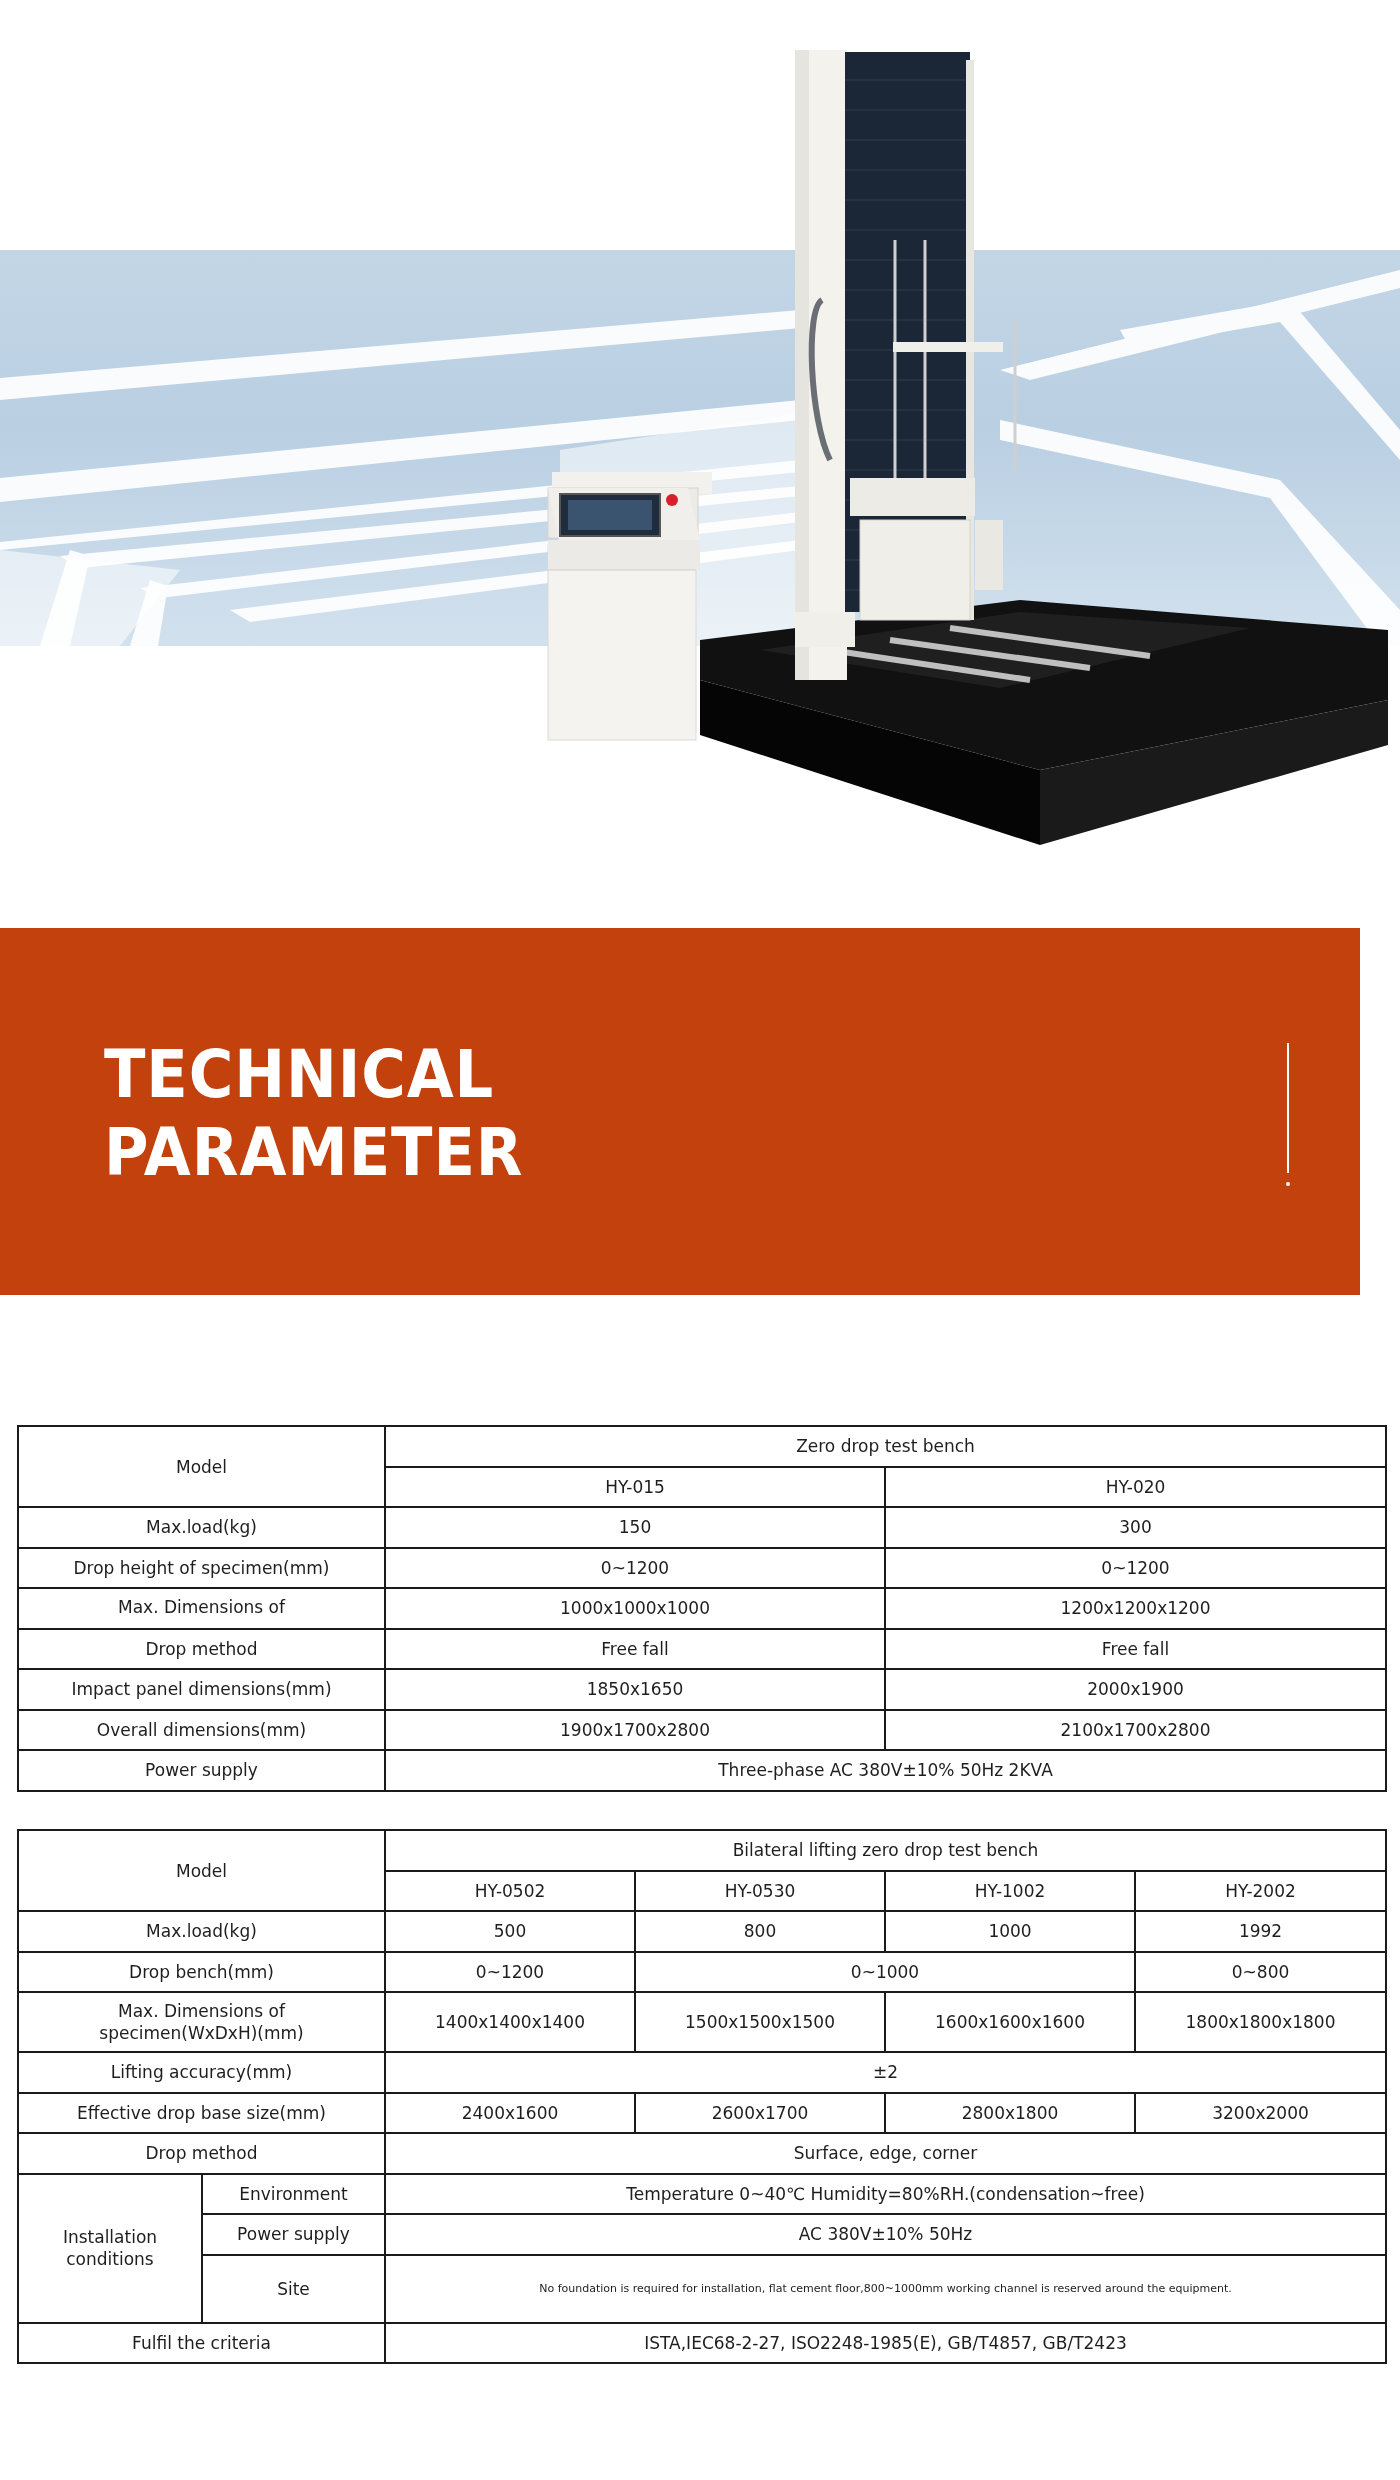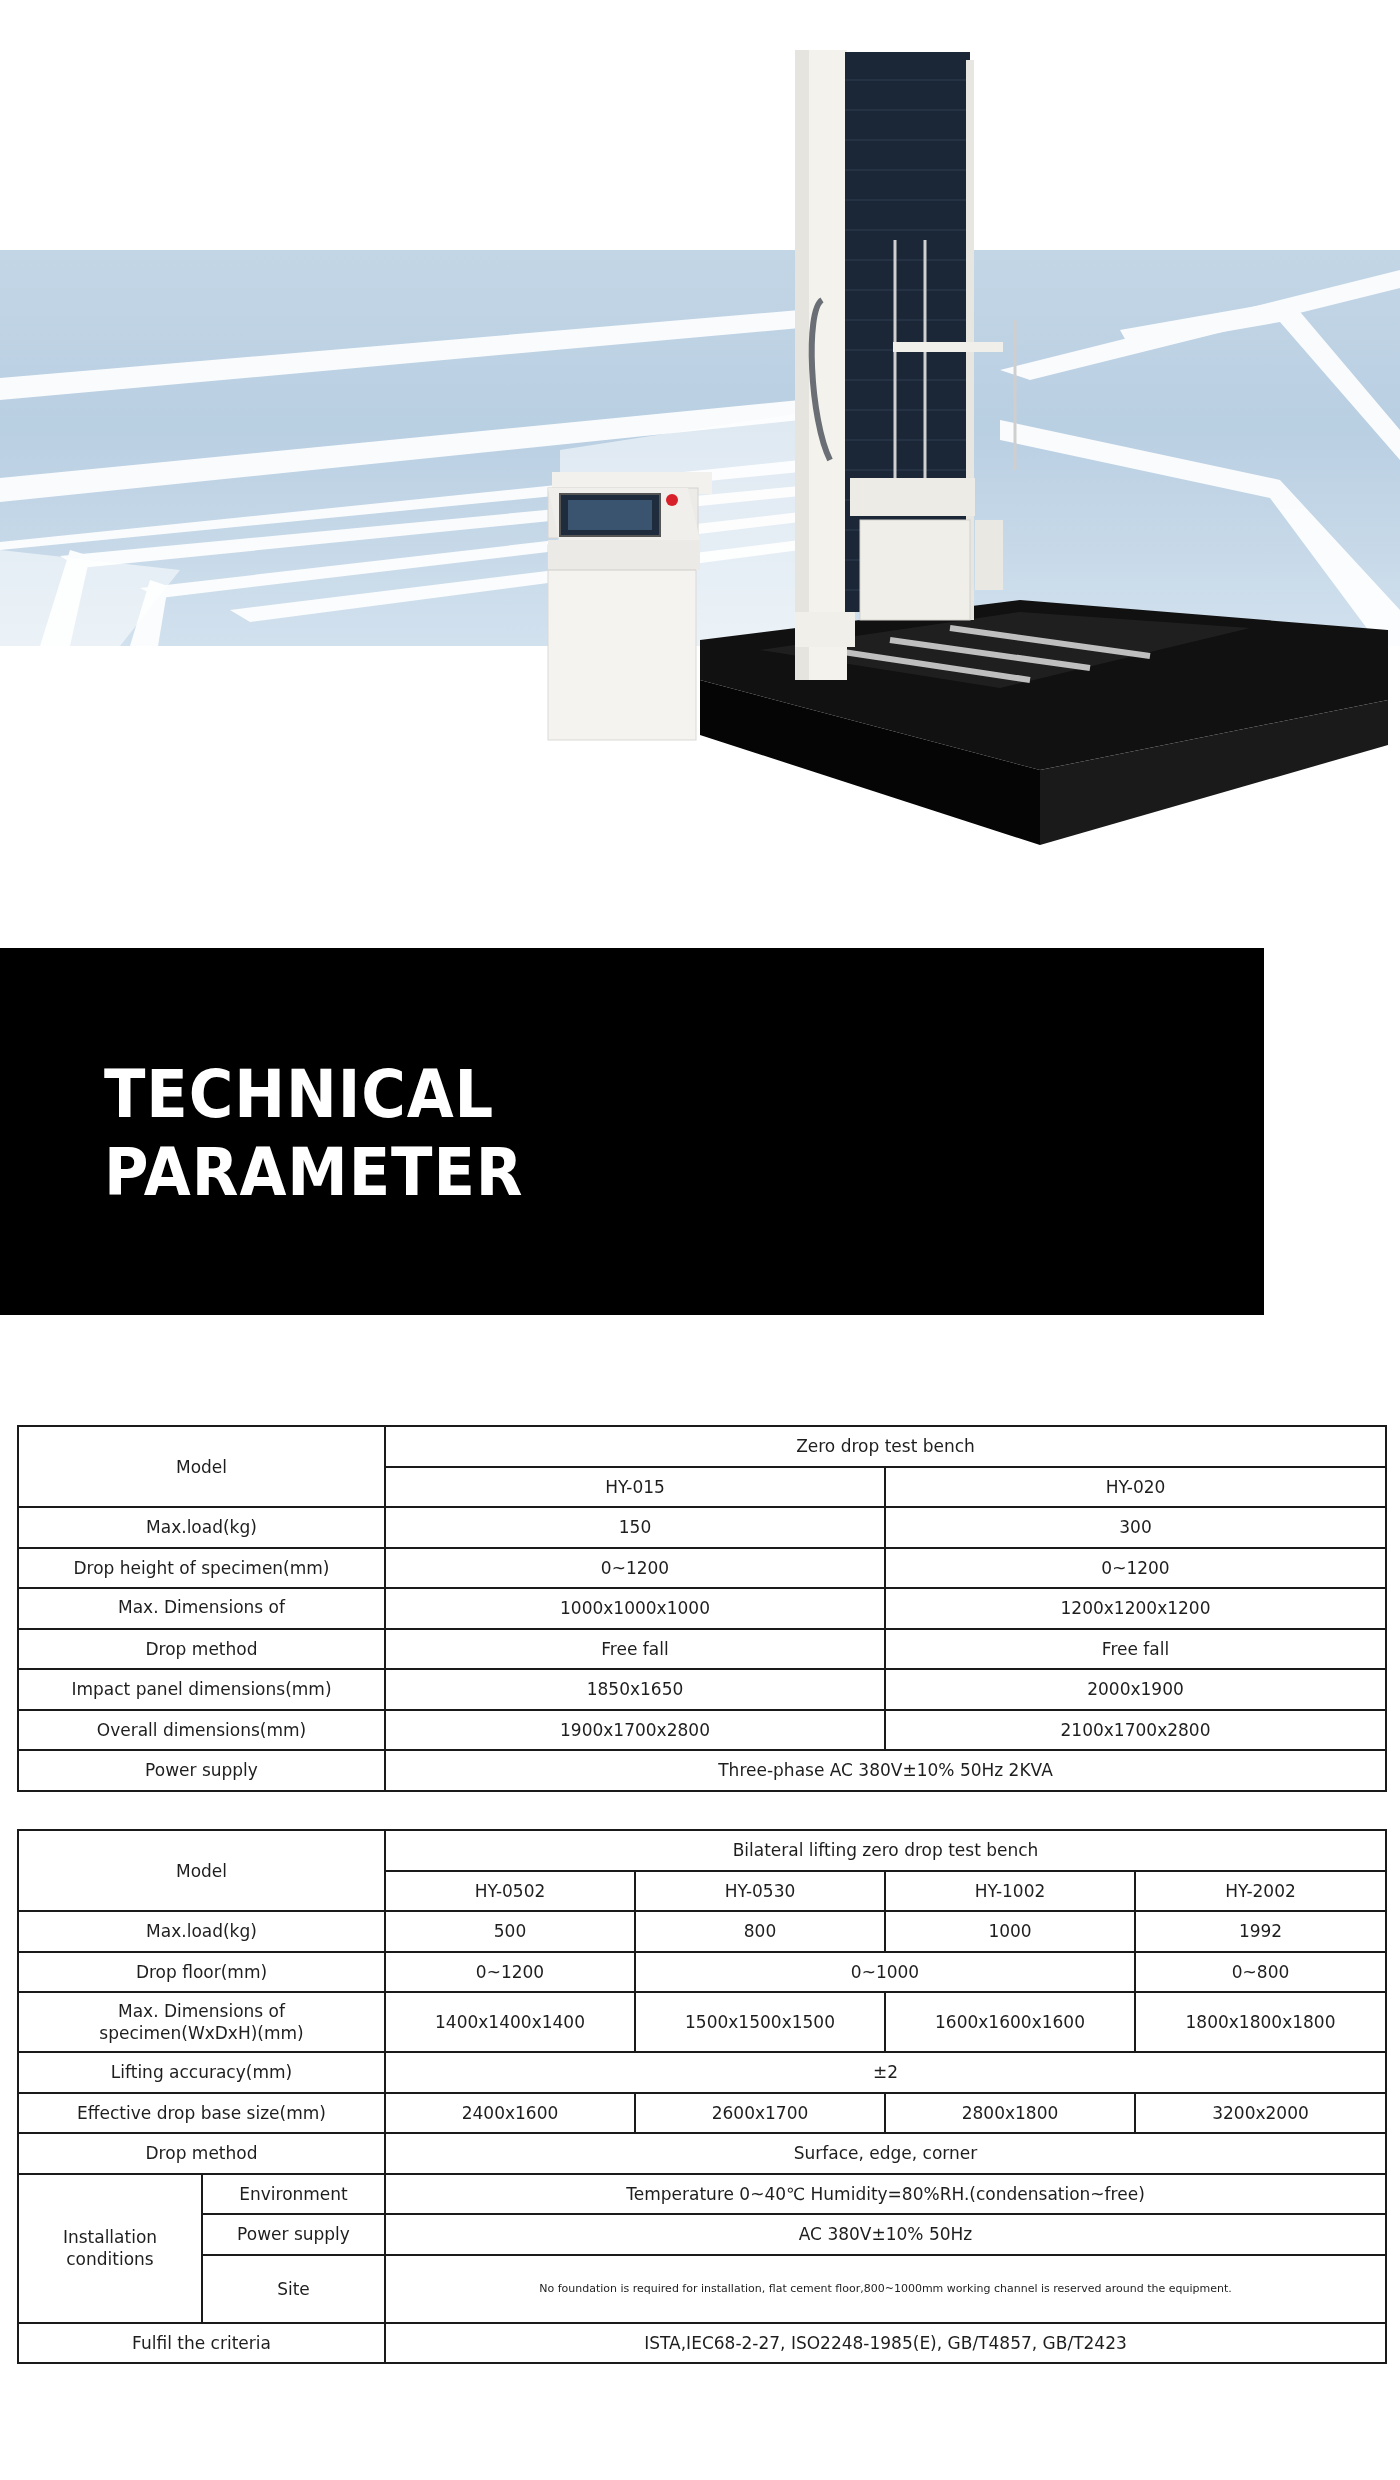--- a/index.html
+++ b/index.html
@@ -10,21 +10,21 @@
   .hero { position: absolute; left: 0; top: 0; width: 1400px; height: 940px; background: #ffffff; overflow: hidden; }
   .hero-band {
     position: absolute; left: 0; top: 250px; width: 1400px; height: 396px;
     background: linear-gradient(180deg, #c3d6e6 0%, #b9cfe2 45%, #d2e1ee 100%);
     overflow: hidden;
   }
   .hero-band svg { position: absolute; left: 0; top: 0; }
   .machine { position: absolute; left: 0; top: 0; width: 1400px; height: 940px; }
 
   
-  .banner { position: absolute; left: 0; top: 948px; width: 1264px; height: 367px; background: #000000; }
+  .banner { position: absolute; left: 0; top: 928px; width: 1360px; height: 367px; background: #c2410c; }
   .banner-title {
     position: absolute; left: 104px; top: 108px;
     color: #ffffff; font-weight: 700; font-size: 66px; line-height: 78px; letter-spacing: 1px;
     font-family: "DejaVu Sans", "Liberation Sans", sans-serif;
     transform: scaleX(0.92); transform-origin: left top;
   }
   .banner-title span { display: block; }
   .banner-line { position: absolute; left: 1287px; top: 115px; width: 2px; height: 130px; background: #ffffff; }
   .banner-dot { position: absolute; left: 1286px; top: 254px; width: 4px; height: 4px; border-radius: 50%; background: #ffffff; }
 
@@ -222,21 +222,21 @@
     <td>HY-2002</td>
   </tr>
   <tr>
     <td colspan="2" class="label">Max.load(kg)</td>
     <td>500</td>
     <td>800</td>
     <td>1000</td>
     <td>1992</td>
   </tr>
   <tr>
-    <td colspan="2" class="label">Drop floor(mm)</td>
+    <td colspan="2" class="label">Drop bench(mm)</td>
     <td>0~1200</td>
     <td colspan="2">0~1000</td>
     <td>0~800</td>
   </tr>
   <tr class="tall">
     <td colspan="2" class="label">
       <div>Max. Dimensions of</div>
       <div>specimen(WxDxH)(mm)</div>
     </td>
     <td>1400x1400x1400</td>

